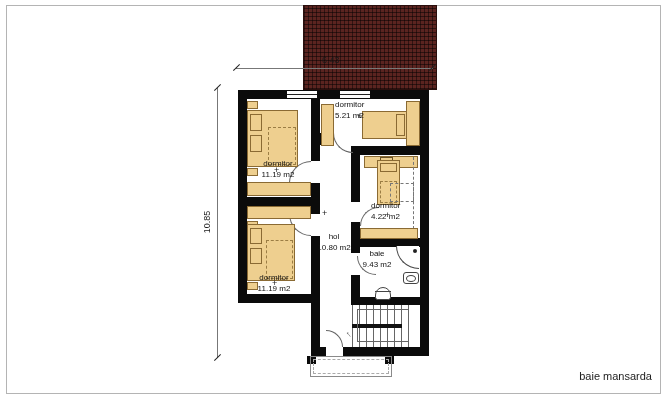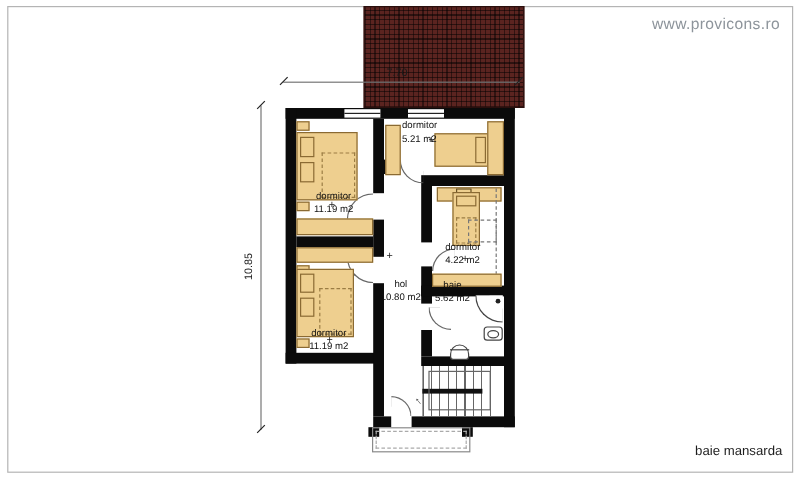--- a/index.html
+++ b/index.html
@@ -31,29 +31,28 @@
   .watermark{position:absolute;top:12px;right:18px;font-size:13px;letter-spacing:.3px;color:var(--watermark,#8d949b);}
   .planlabel{position:absolute;top:370px;right:16px;font-size:11px;color:#1d1d1d;}
 </style>
 </head>
 <body>
 
 <div id="canvas">
 
   <div class="frame"></div>
 
-  <div class="watermark">www.provicons.ro</div>
   <div class="planlabel">baie mansarda</div>
 
   <div class="roof"></div>
 
   <div class="dimline-h" style="left:236px;top:68px;width:197px;"></div>
   <div class="tick" style="left:232px;top:67px;"></div>
   <div class="tick" style="left:428px;top:67px;"></div>
-  <div class="dimtext" style="left:322px;top:55px;">7.70</div>
+  <div class="dimtext" style="left:322px;top:55px;">6.43</div>
 
   <div class="dimline-v" style="left:217px;top:88px;height:270px;"></div>
   <div class="tick" style="left:213px;top:87px;"></div>
   <div class="tick" style="left:213px;top:357px;"></div>
   <div class="dimtext" style="left:196px;top:217px;transform:rotate(-90deg);">10.85</div>
 
   <div class="wall" style="left:238px;top:90px;width:191px;height:9px;"></div>
   <div class="wall" style="left:238px;top:90px;width:9px;height:213px;"></div>
   <div class="wall" style="left:238px;top:294px;width:82px;height:9px;"></div>
   <div class="wall" style="left:420px;top:90px;width:9px;height:266px;"></div>
@@ -146,23 +145,23 @@
     <span class="ar">5.21 m2</span>
   </div>
   <div class="roomlabel" style="left:371px;top:200px;">
     <span class="nm">dormitor</span>
     <span class="ar">4.22 m2</span>
   </div>
   <div class="roomlabel center" style="left:312px;top:231px;width:44px;">
     <span class="nm">hol</span>
     <span class="ar">10.80 m2</span>
   </div>
-  <div class="roomlabel center" style="left:356px;top:232px;width:42px;">
+  <div class="roomlabel center" style="left:356px;top:248px;width:42px;">
     <span class="nm">baie</span>
-    <span class="ar">5.62 m2</span>
+    <span class="ar">9.43 m2</span>
   </div>
 
   <div class="plus" style="left:274px;top:166px;">+</div>
   <div class="plus" style="left:272px;top:279px;">+</div>
   <div class="plus" style="left:322px;top:209px;">+</div>
   <div class="plus" style="left:357px;top:112px;">+</div>
   <div class="plus" style="left:385px;top:211px;">+</div>
 
 </div>
 

